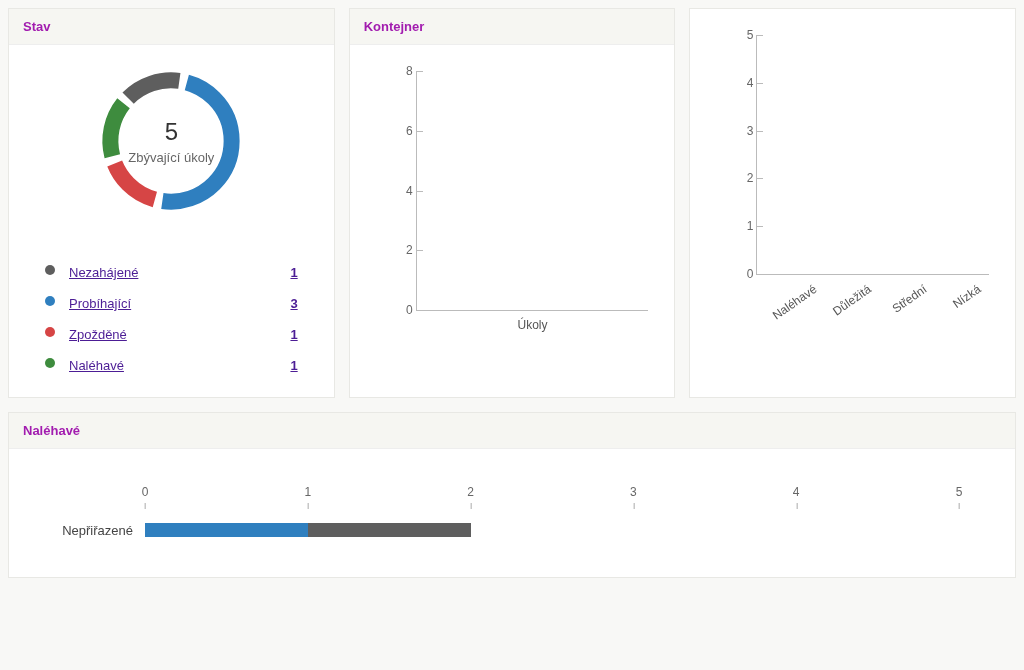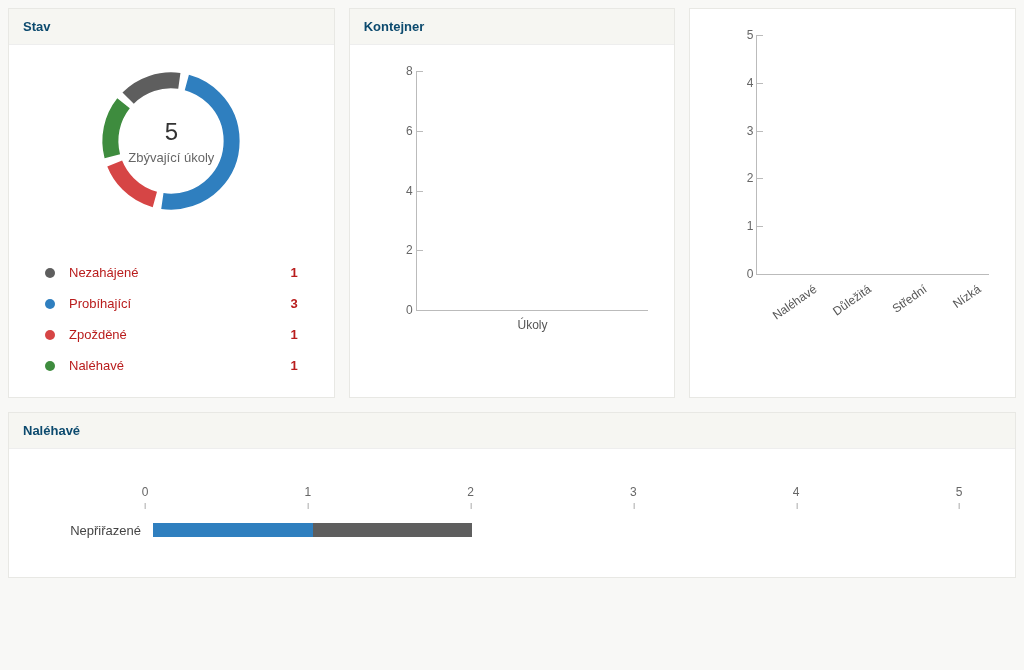--- a/index.html
+++ b/index.html
@@ -21,21 +21,21 @@
     flex: 1;
     display: flex;
     flex-direction: column;
     min-width: 0;
   }
   .card-header {
     background: #f6f6f2;
     border-bottom: 1px solid #eee;
     padding: 10px 14px;
     font-weight: 600;
-    color: #0c4a6e;
+    color: #a21caf;
   }
   .card-body {
     padding: 16px;
     flex: 1;
   }
   
   .donut-wrap {
     display: flex;
     flex-direction: column;
     align-items: center;
@@ -49,23 +49,24 @@
     position: absolute; inset: 0;
     display: flex; flex-direction: column;
     align-items: center; justify-content: center;
     text-align: center;
     padding: 0 20px;
   }
   .donut-center .num { font-size: 24px; color: #333; }
   .donut-center .lbl { font-size: 13px; color: #666; margin-top: 4px;}
   .legend { margin-top: 36px; width: 100%; padding: 0 20px;}
   .legend-row {
-    display: flex; align-items: center;
+    display: flex; 
     padding: 8px 0;
-    color: #b91c1c;
+    color: #4c1d95;
+    text-decoration: underline;
   }
   .legend-dot {
     width: 10px; height: 10px; border-radius: 50%;
     margin-right: 14px;
   }
   .legend-label { flex: 1; }
   .legend-val { font-weight: 600; min-width: 24px; text-align: right; }
 
   
   .chart {
@@ -102,21 +103,21 @@
   .hchart { padding: 20px 40px 10px 120px; position: relative; }
   .haxis { position: relative; height: 20px; margin-bottom: 14px;}
   .haxis .tick {
     position:absolute; top:0; transform: translateX(-50%);
     font-size: 12px; color:#666;
   }
   .haxis .tick::after {
     content:""; position:absolute; left:50%; top:18px; height:6px; border-left:1px solid #aaa;
   }
   .hrow {
-    display:flex; align-items:center; height: 22px; margin: 10px 8px;
+    display:flex; align-items:center; height: 22px; margin: 10px 0;
     position: relative;
   }
   .hrow .rlabel {
     position:absolute; right: 100%; margin-right: 12px;
     white-space: nowrap; font-size: 13px; color:#444;
   }
   .hbar { height: 14px; display:flex; width: 100%; }
   .hseg { height:100%; }
   .wide { flex-basis: 100%; }
 </style>

